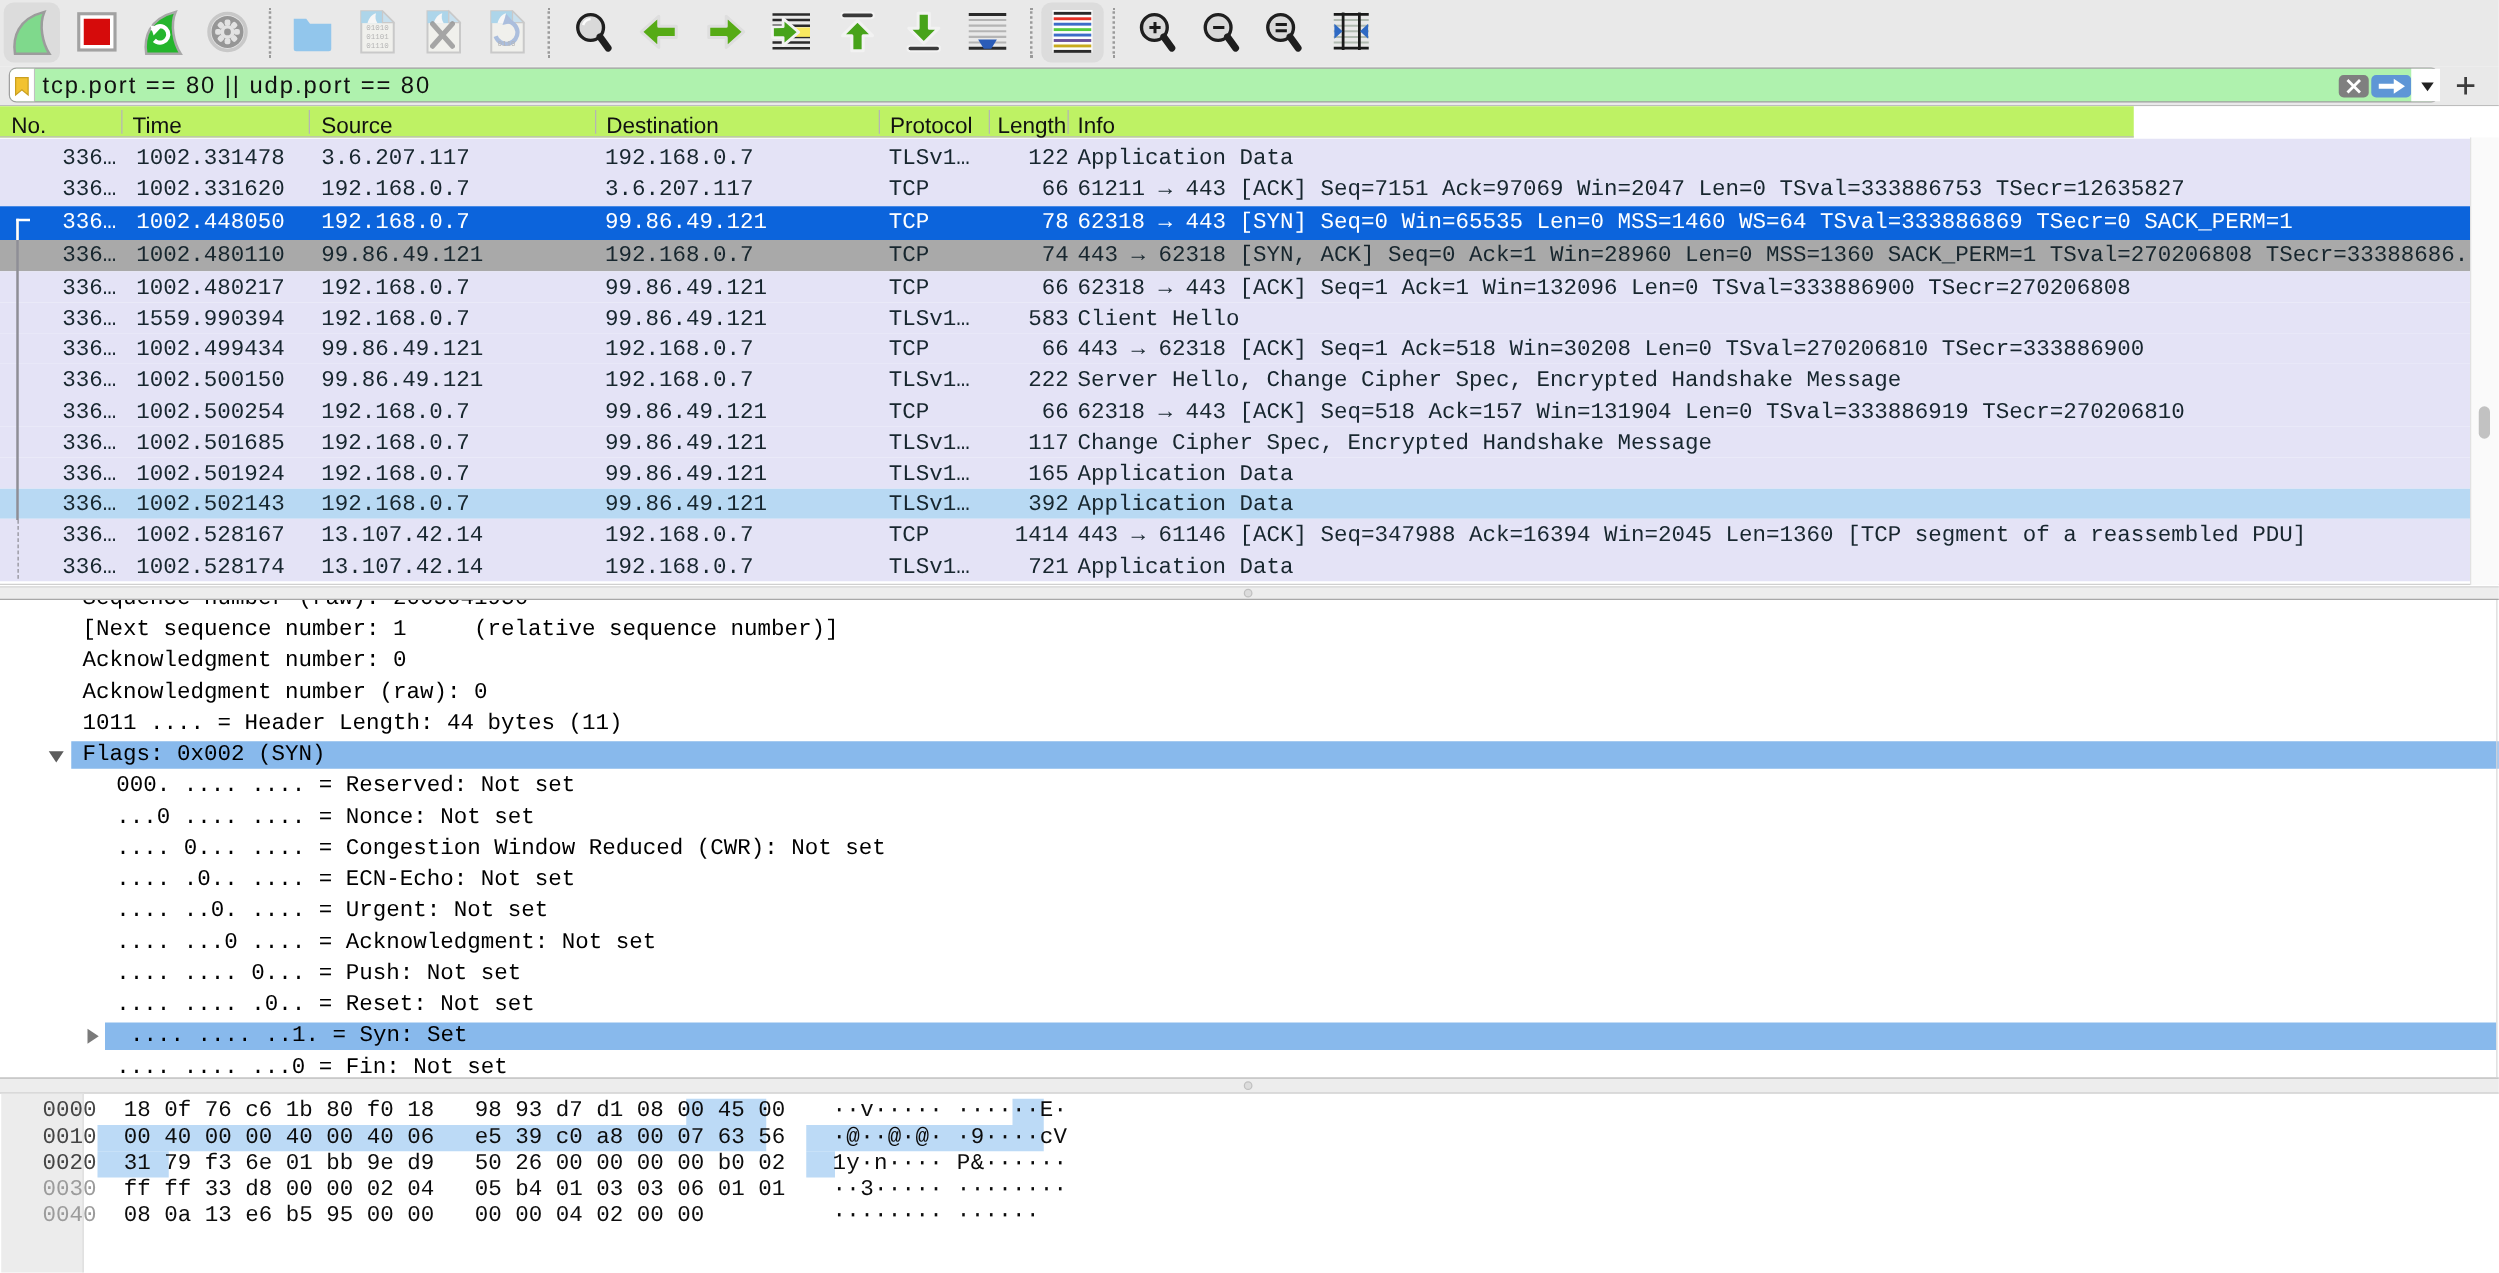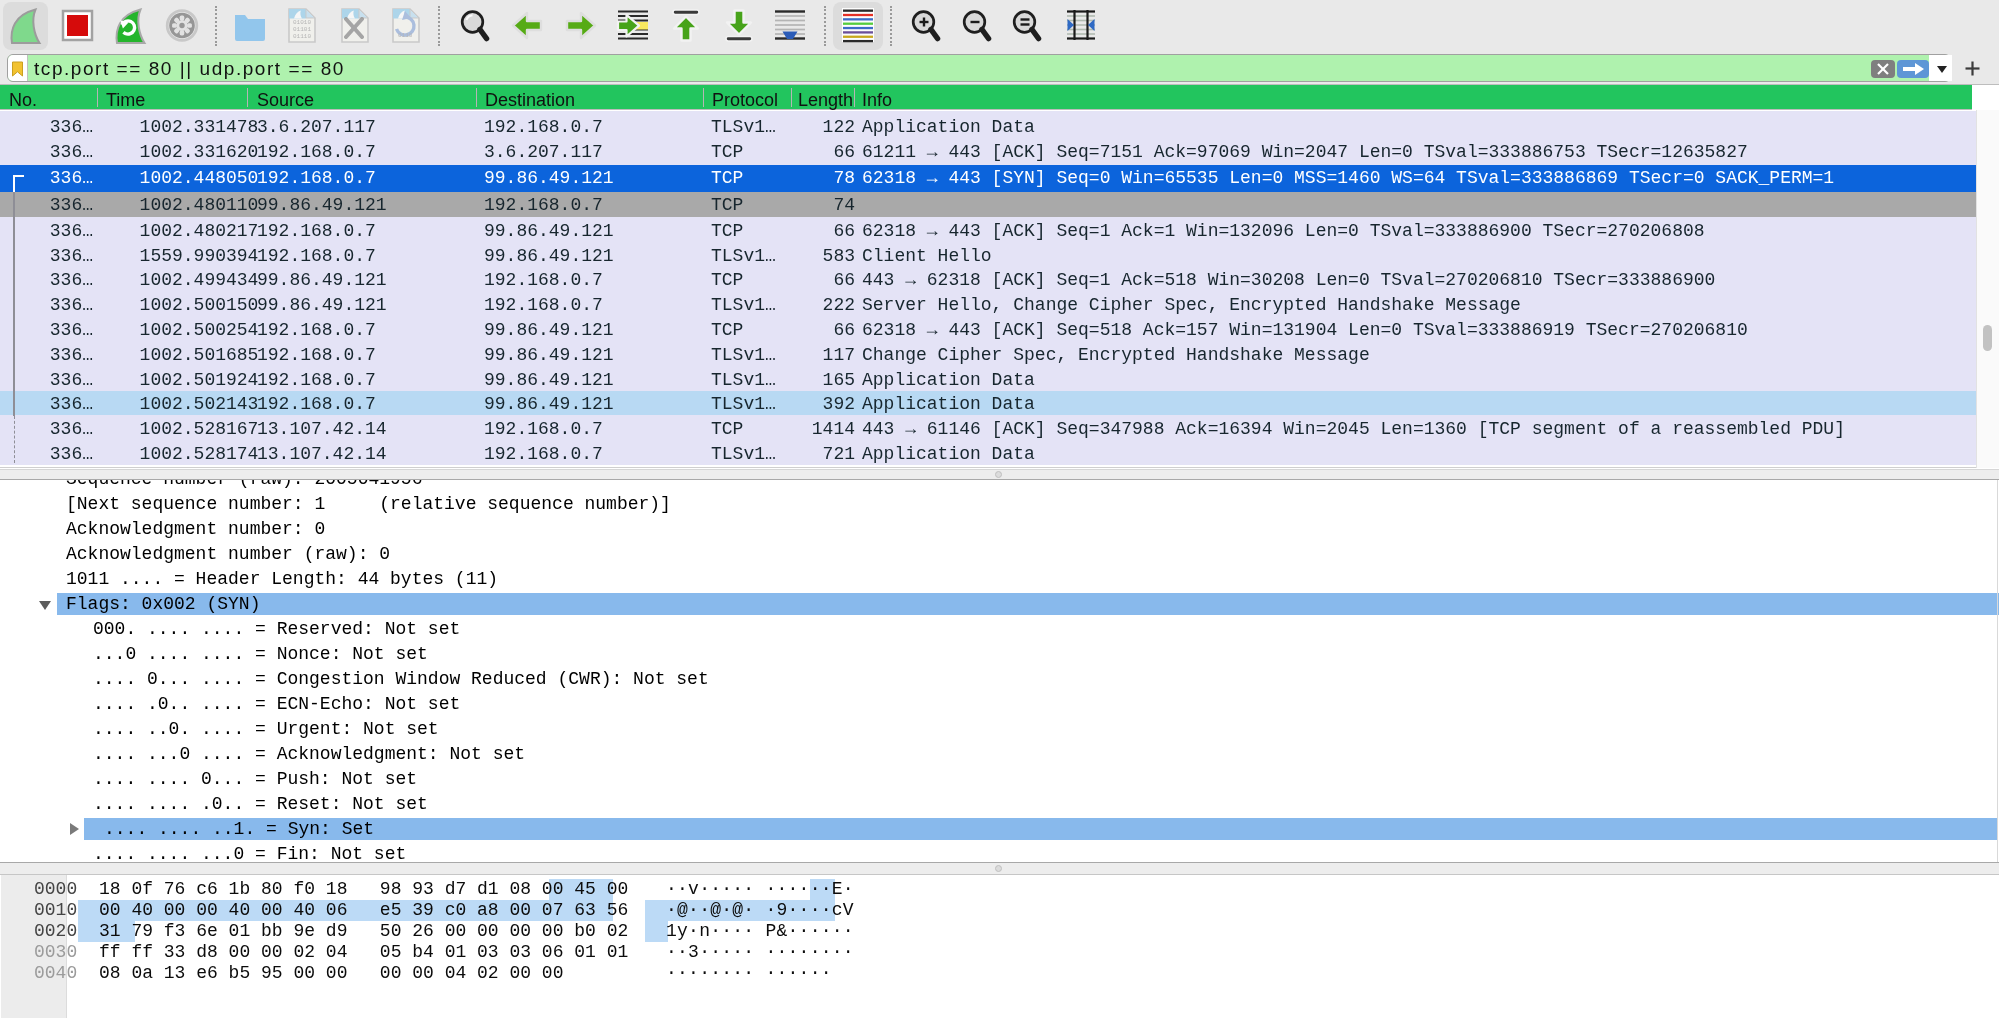--- a/index.html
+++ b/index.html
@@ -8,27 +8,27 @@
   .mono{font-family:"Liberation Mono",monospace;}
   #toolbar{position:absolute;left:0;top:0;width:1999px;height:53px;background:#e9e9e9;}
   .ic{position:absolute;}
   .icbg{position:absolute;top:2px;height:48px;background:#dcdcdc;border-radius:8px;}
   .vsep{position:absolute;top:6px;height:40px;width:0;border-left:2px dotted #9a9a9a;}
   #filterrow{position:absolute;left:0;top:53px;width:1999px;height:32px;background:#e9e9e9;border-bottom:1px solid #bdbdbd;}
   #ffield{position:absolute;left:7px;top:1px;width:1944px;height:28px;background:#aff2ae;border:1px solid #a0a0a0;border-radius:6px;}
   #fbook{position:absolute;left:0;top:0;width:20px;height:26px;background:#fff;border-right:1px solid #c0c0c0;border-radius:5px 0 0 5px;}
   #ftext{position:absolute;left:26px;top:1px;height:26px;line-height:26px;font-size:19px;letter-spacing:1.55px;color:#111;}
   #plist{position:absolute;left:0;top:85px;width:1999px;height:383px;background:#fff;border-bottom:1px solid #d0d0d0;}
-  #phead{position:absolute;left:0;top:0;width:1972px;height:25px;background:#22c55e;border-bottom:1px solid #bcbcbc;font-size:18px;color:#111;}
+  #phead{position:absolute;left:0;top:0;width:1707px;height:25px;background:#bef264;border-bottom:1px solid #bcbcbc;font-size:18px;color:#111;}
   #phead span{position:absolute;top:2.5px;line-height:24px;}
   .hsep{position:absolute;top:3px;height:19px;width:1px;background:#b5b5b5;}
   .prow{position:absolute;left:0;width:1976px;font-size:18px;font-family:"Liberation Mono",monospace;}
   .prow span{position:absolute;top:0;bottom:0;white-space:pre;overflow:hidden;}
   .c-no{left:0;width:93px;text-align:right;}
-  .c-time{left:124px;width:150px;text-align:center;}
+  .c-time{left:109px;width:150px;}
   .c-src{left:257px;width:226px;}
   .c-dst{left:484px;width:218px;}
   .c-pro{left:711px;width:80px;}
   .c-len{left:760px;width:95px;text-align:right;}
   .c-info{left:862px;width:1114px;}
   #sb1{position:absolute;left:1976px;top:25px;width:23px;height:358px;background:#fafafa;border-left:1px solid #e2e2e2;}
   #split1{position:absolute;left:0;top:468.5px;width:1999px;height:11px;background:#ededed;border-top:1px solid #d6d6d6;border-bottom:1px solid #a8a8a8;}
   .dimple{position:absolute;width:7px;height:7px;border-radius:50%;background:#dcdcdc;border:1px solid #c0c0c0;}
   #details{position:absolute;left:0;top:479.5px;width:1999px;height:383px;background:#fff;border-bottom:1px solid #a8a8a8;overflow:hidden;font-size:18px;color:#000;}
   #details:after{content:"";position:absolute;right:1.5px;top:0;width:1px;height:100%;background:#d9d9d9;}
@@ -271,20 +271,21 @@
       <span class="c-info">62318 → 443 [SYN] Seq=0 Win=65535 Len=0 MSS=1460 WS=64 TSval=333886869 TSecr=0 SACK_PERM=1</span>
     </div>
     <div style="position:absolute;left:0;top:106.50px;height:25.40px;width:1976px;background:#a9a9a9"></div>
     <div class="prow" style="top:108.10px;height:25.36px;line-height:25.36px;color:#17262e">
       <span class="c-no">336…</span>
       <span class="c-time">1002.480110</span>
       <span class="c-src">99.86.49.121</span>
       <span class="c-dst">192.168.0.7</span>
       <span class="c-pro">TCP</span>
       <span class="c-len">74</span>
+      <span class="c-info">443 → 62318 [SYN, ACK] Seq=0 Ack=1 Win=28960 Len=0 MSS=1360 SACK_PERM=1 TSval=270206808 TSecr=33388686.</span>
     </div>
     <div style="position:absolute;left:0;top:131.90px;height:24.81px;width:1976px;background:#e4e3f6"></div>
     <div class="prow" style="top:133.80px;height:25.36px;line-height:25.36px;color:#17262e">
       <span class="c-no">336…</span>
       <span class="c-time">1002.480217</span>
       <span class="c-src">192.168.0.7</span>
       <span class="c-dst">99.86.49.121</span>
       <span class="c-pro">TCP</span>
       <span class="c-len">66</span>
       <span class="c-info">62318 → 443 [ACK] Seq=1 Ack=1 Win=132096 Len=0 TSval=333886900 TSecr=270206808</span>

